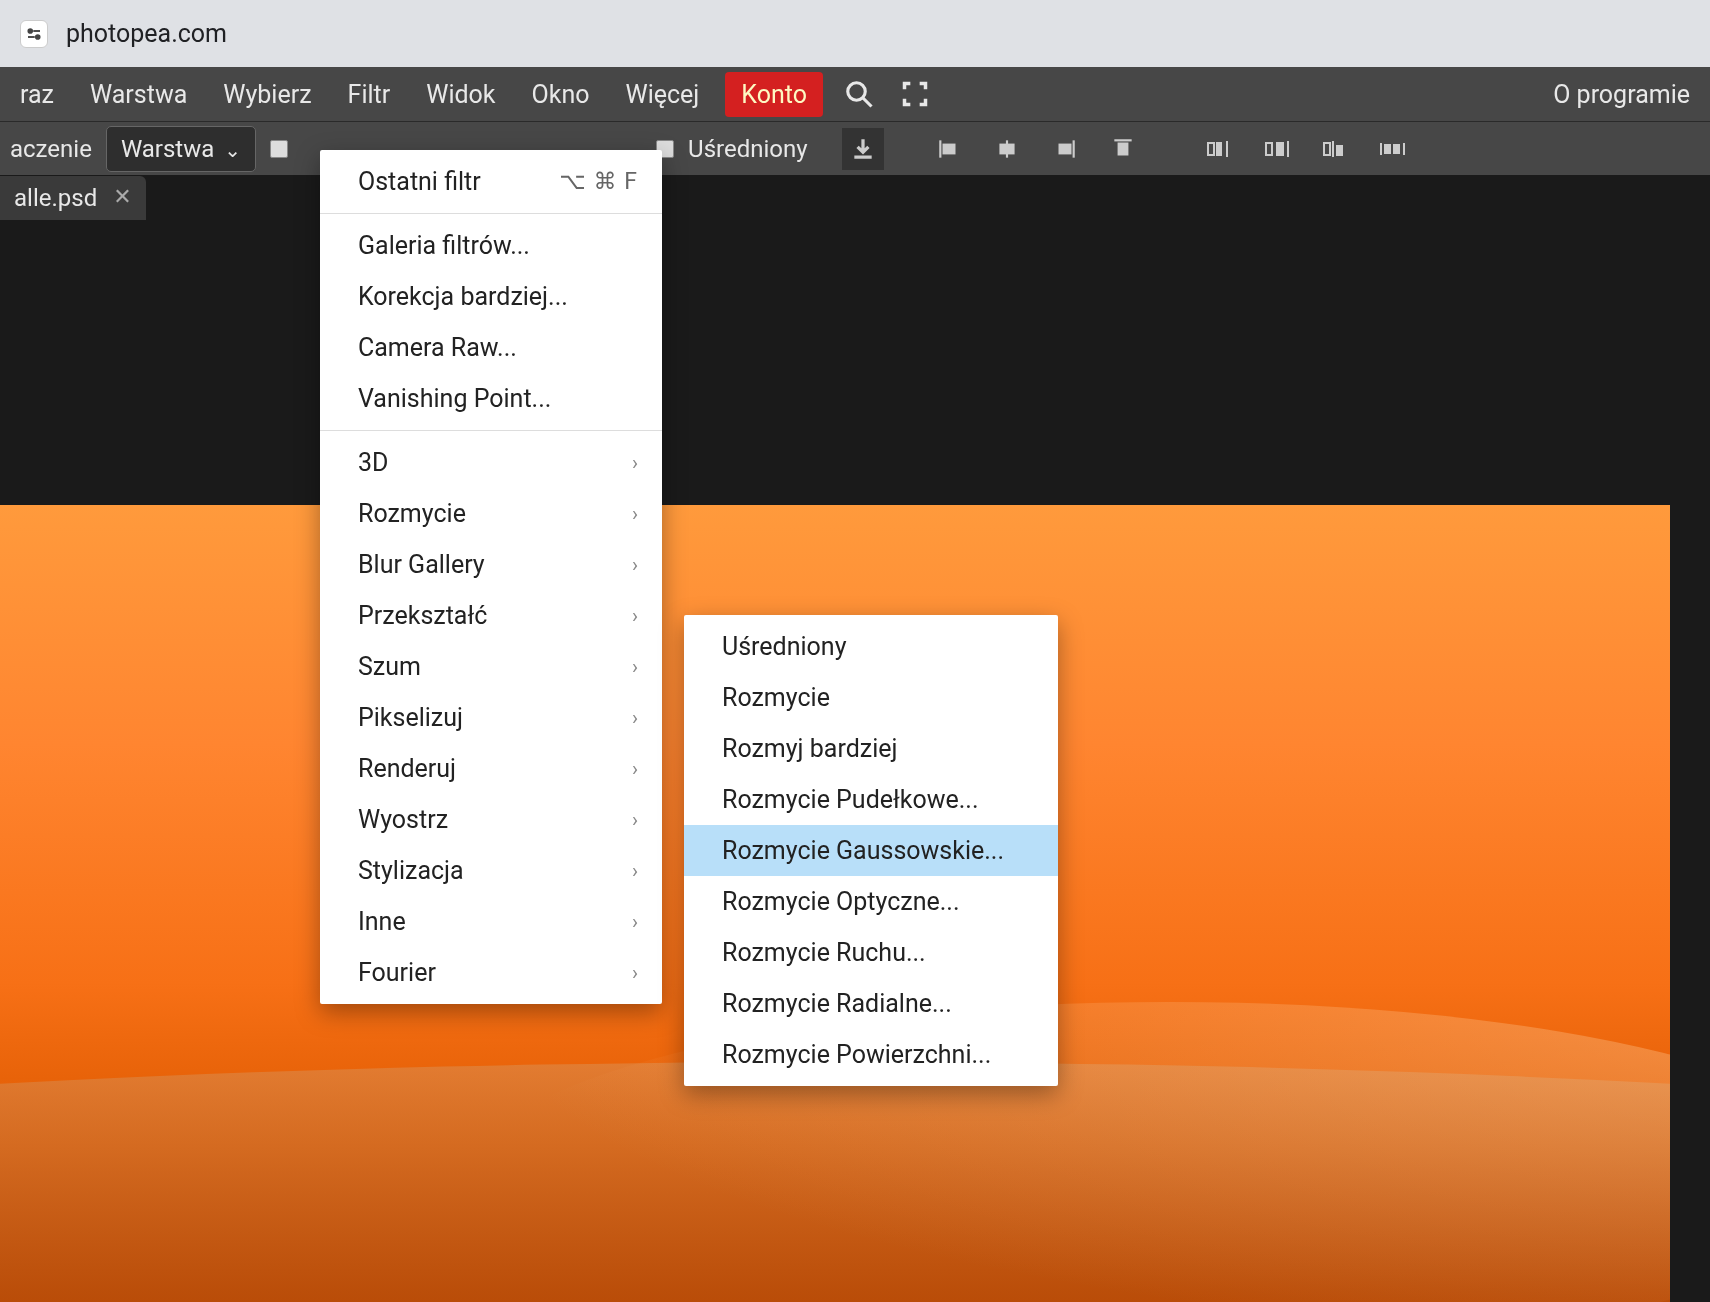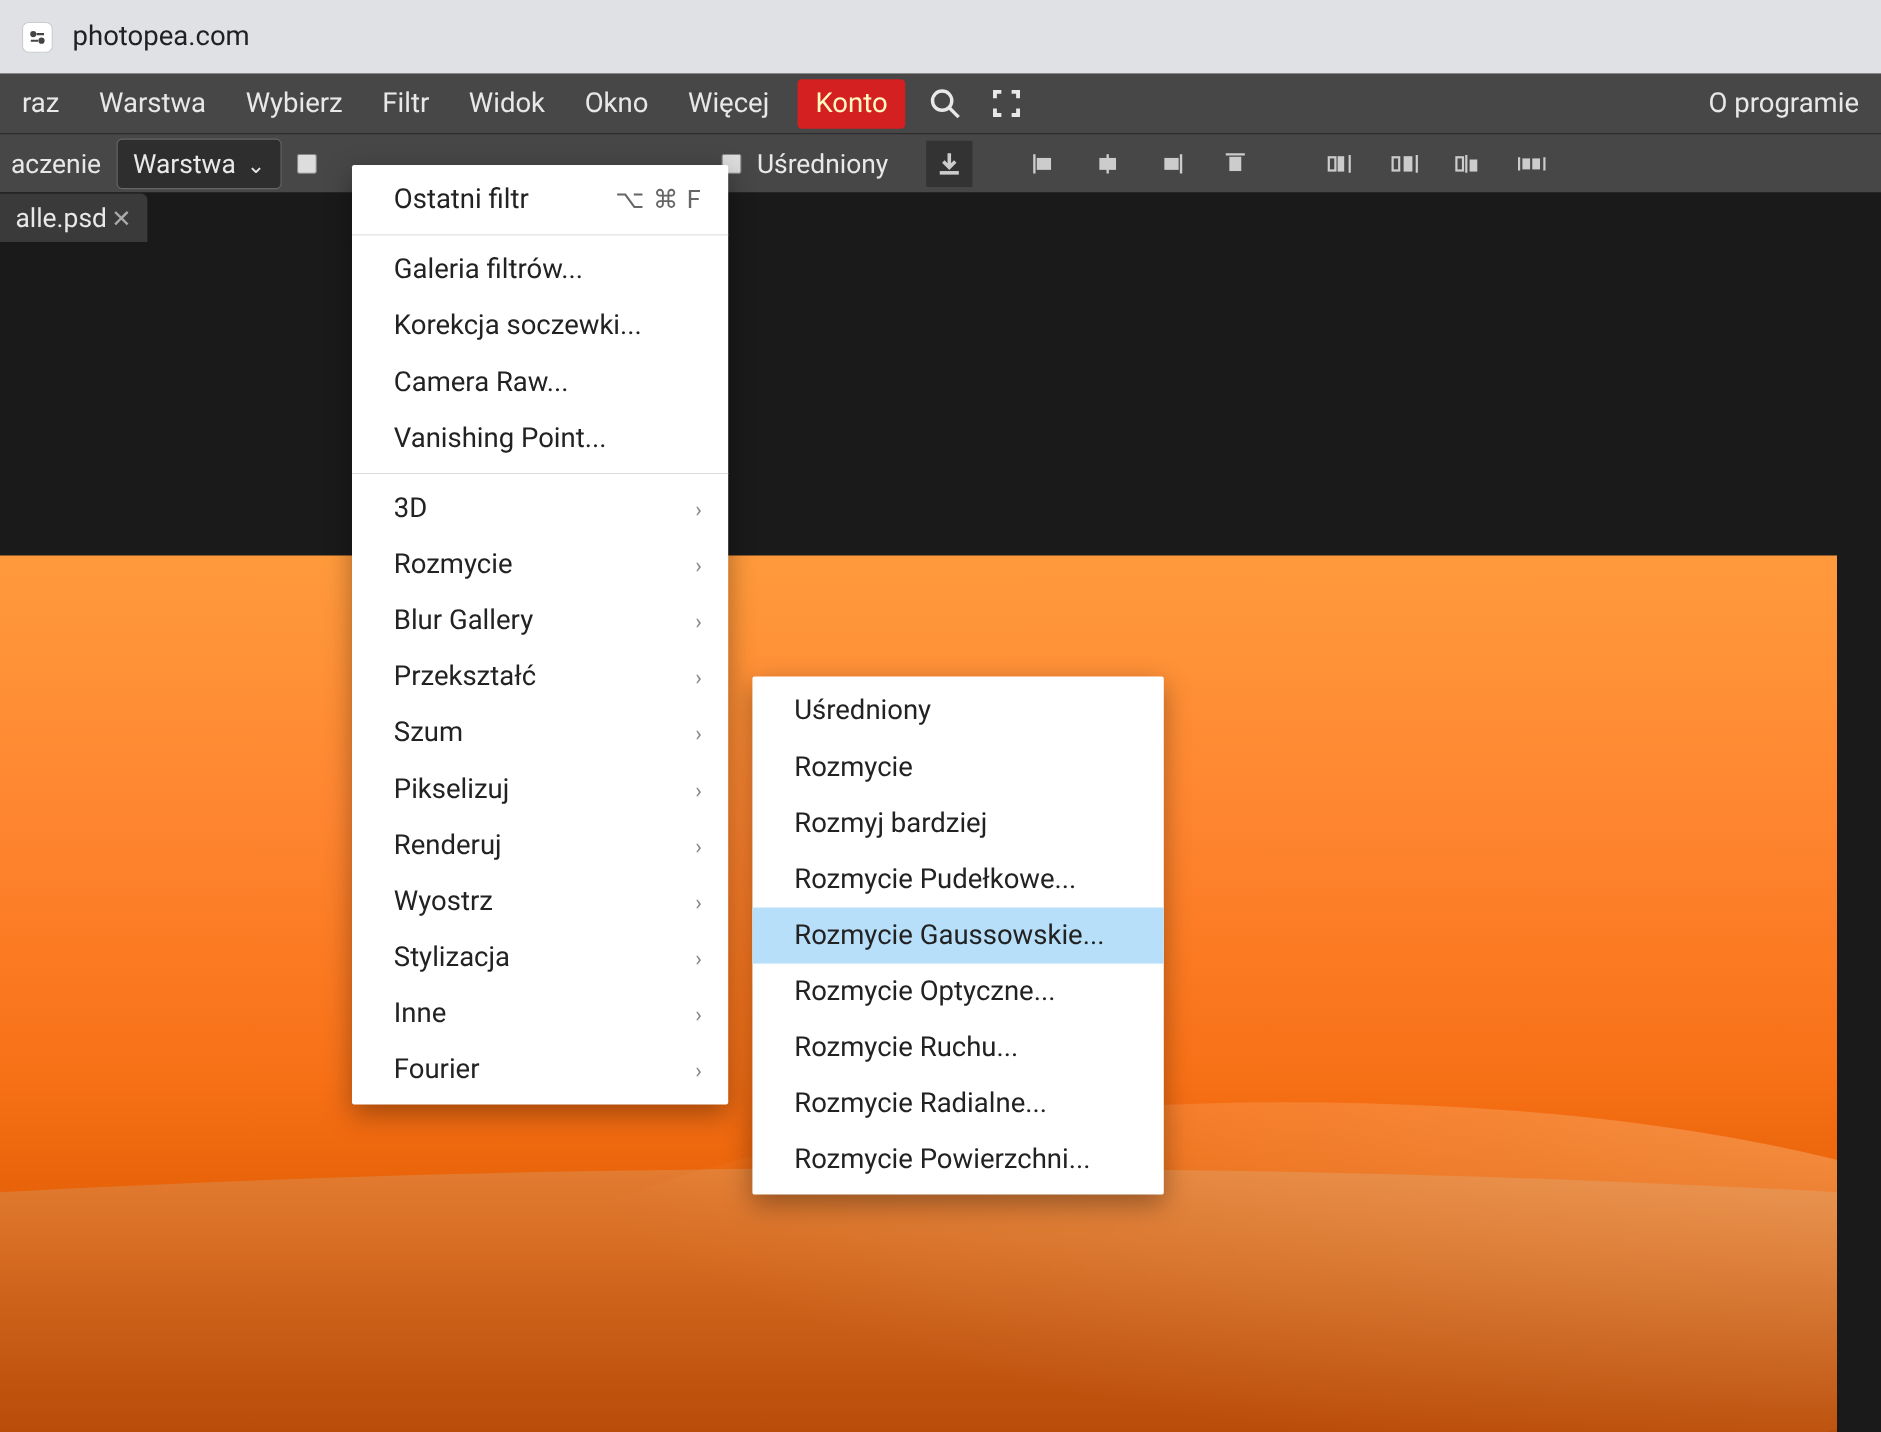--- a/index.html
+++ b/index.html
@@ -130,22 +130,22 @@
       background: #1a1a1a;
       display: flex;
       align-items: center;
     }
     .file-tab {
       background: #3a3a3a;
       color: #e8e8e8;
       font-size: 24px;
       padding: 8px 14px;
       display: flex;
-      align-items: flex-end;
-      gap: 4px;
+      align-items: flex-start;
+      gap: 16px;
       border-radius: 0 6px 0 0;
     }
     .tab-close {
       color: #aaa;
       font-size: 22px;
       cursor: pointer;
     }
     .canvas-area {
       position: absolute;
       left: 0;
@@ -358,21 +358,21 @@
 <div class="dropdown-menu filter-menu">
   <div class="menu-row">
     <span>Ostatni filtr</span>
     <span class="shortcut">⌥ ⌘ F</span>
   </div>
   <div class="menu-divider"></div>
   <div class="menu-row">
       <span>Galeria filtrów...</span>
     </div>
   <div class="menu-row">
-      <span>Korekcja soczewki...</span>
+      <span>Korekcja bardziej...</span>
     </div>
   <div class="menu-row">
       <span>Camera Raw...</span>
     </div>
   <div class="menu-row">
       <span>Vanishing Point...</span>
     </div>
   <div class="menu-divider"></div>
   <div class="menu-row">
       <span>3D</span>

